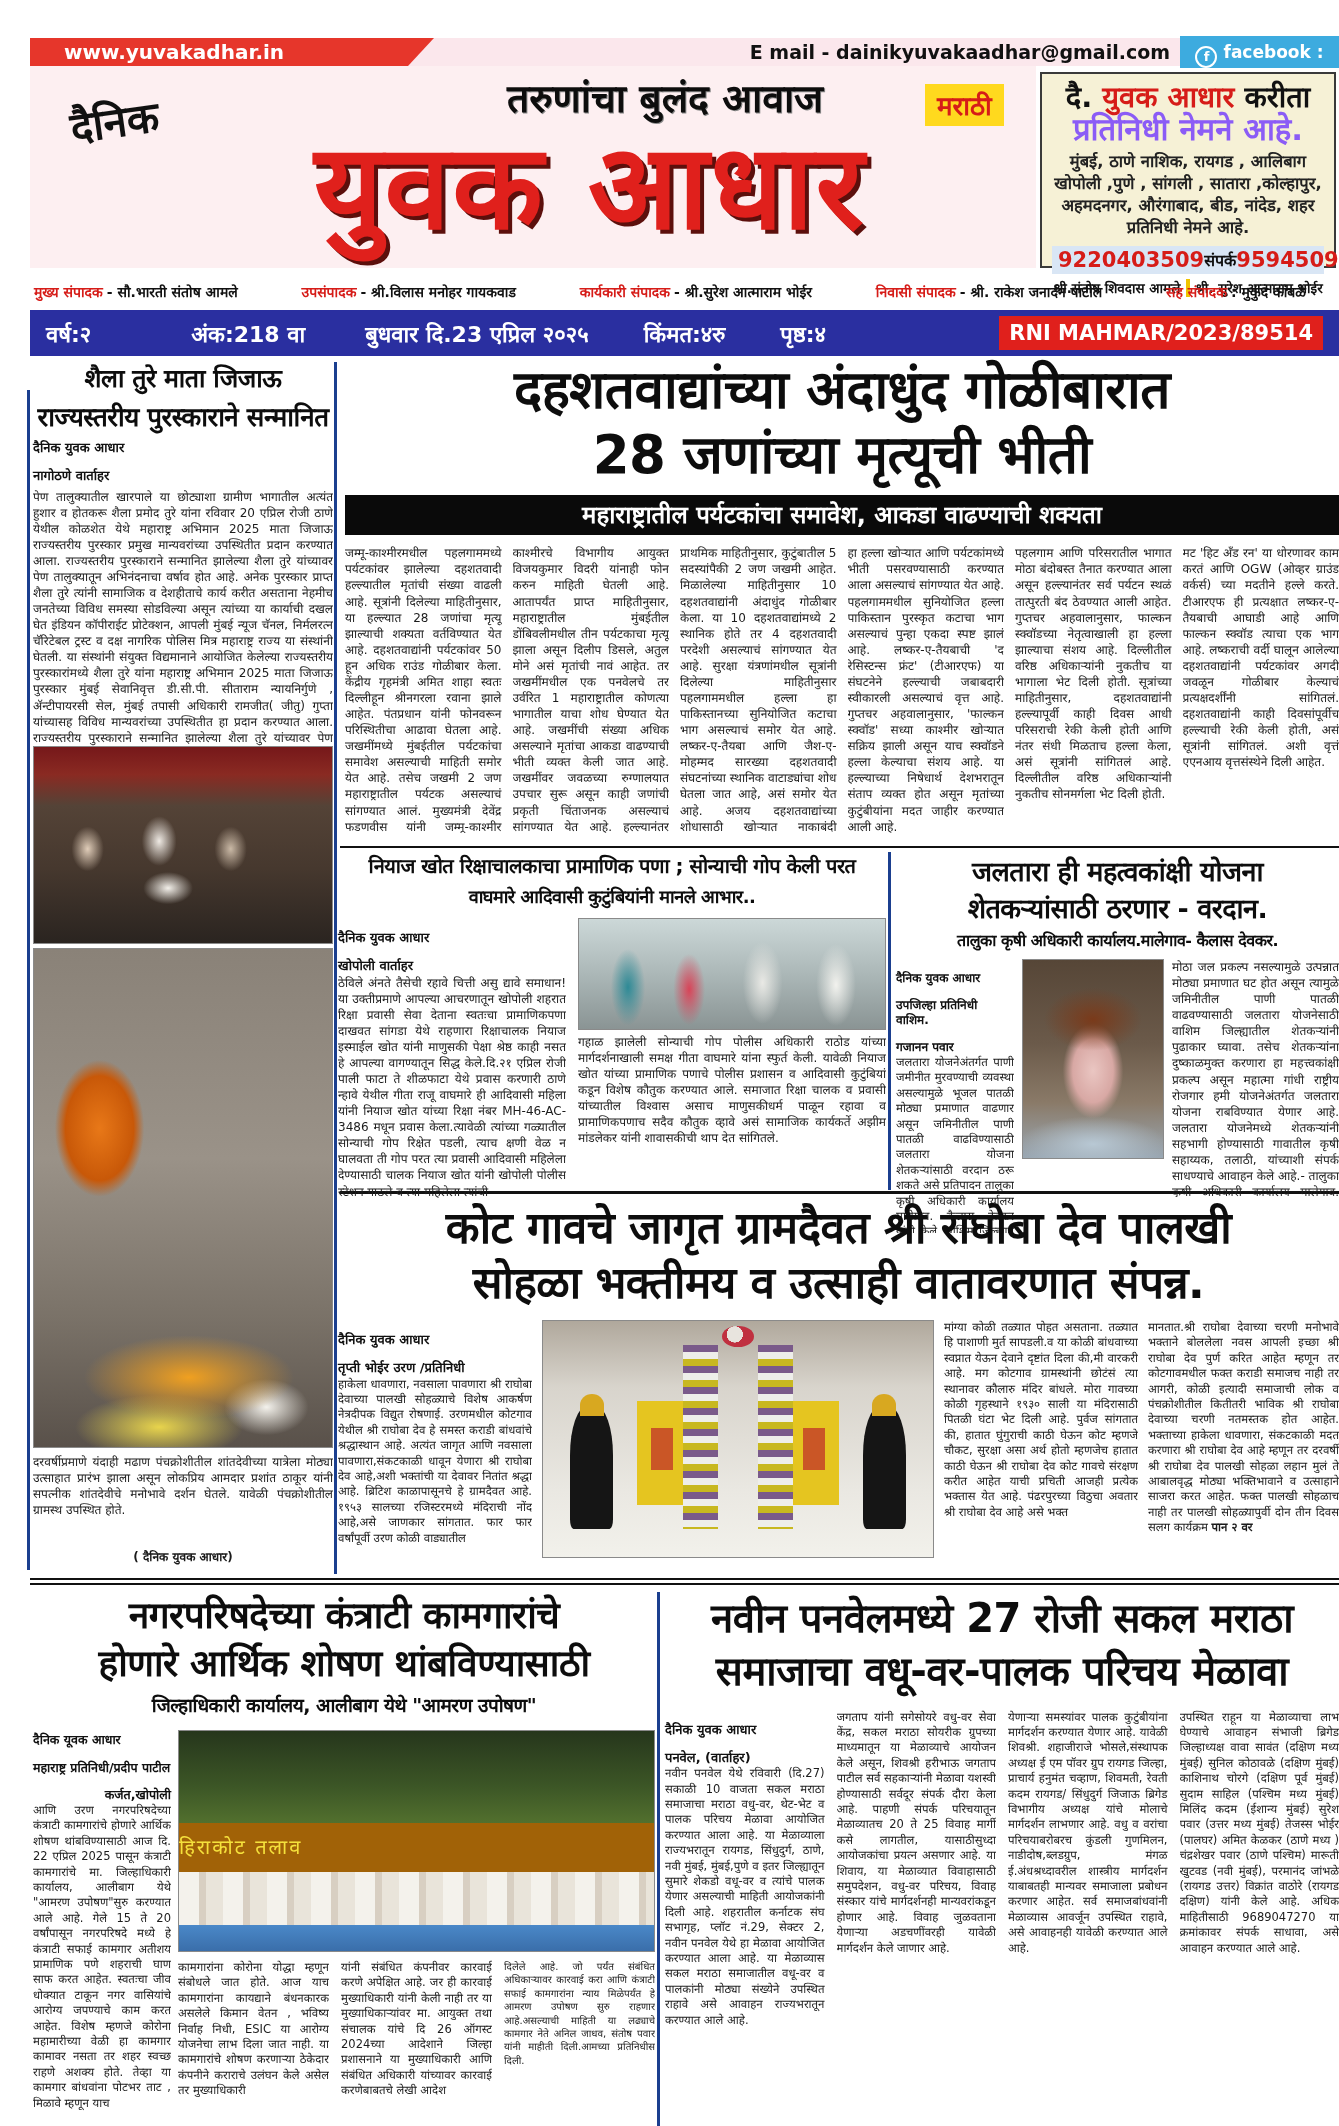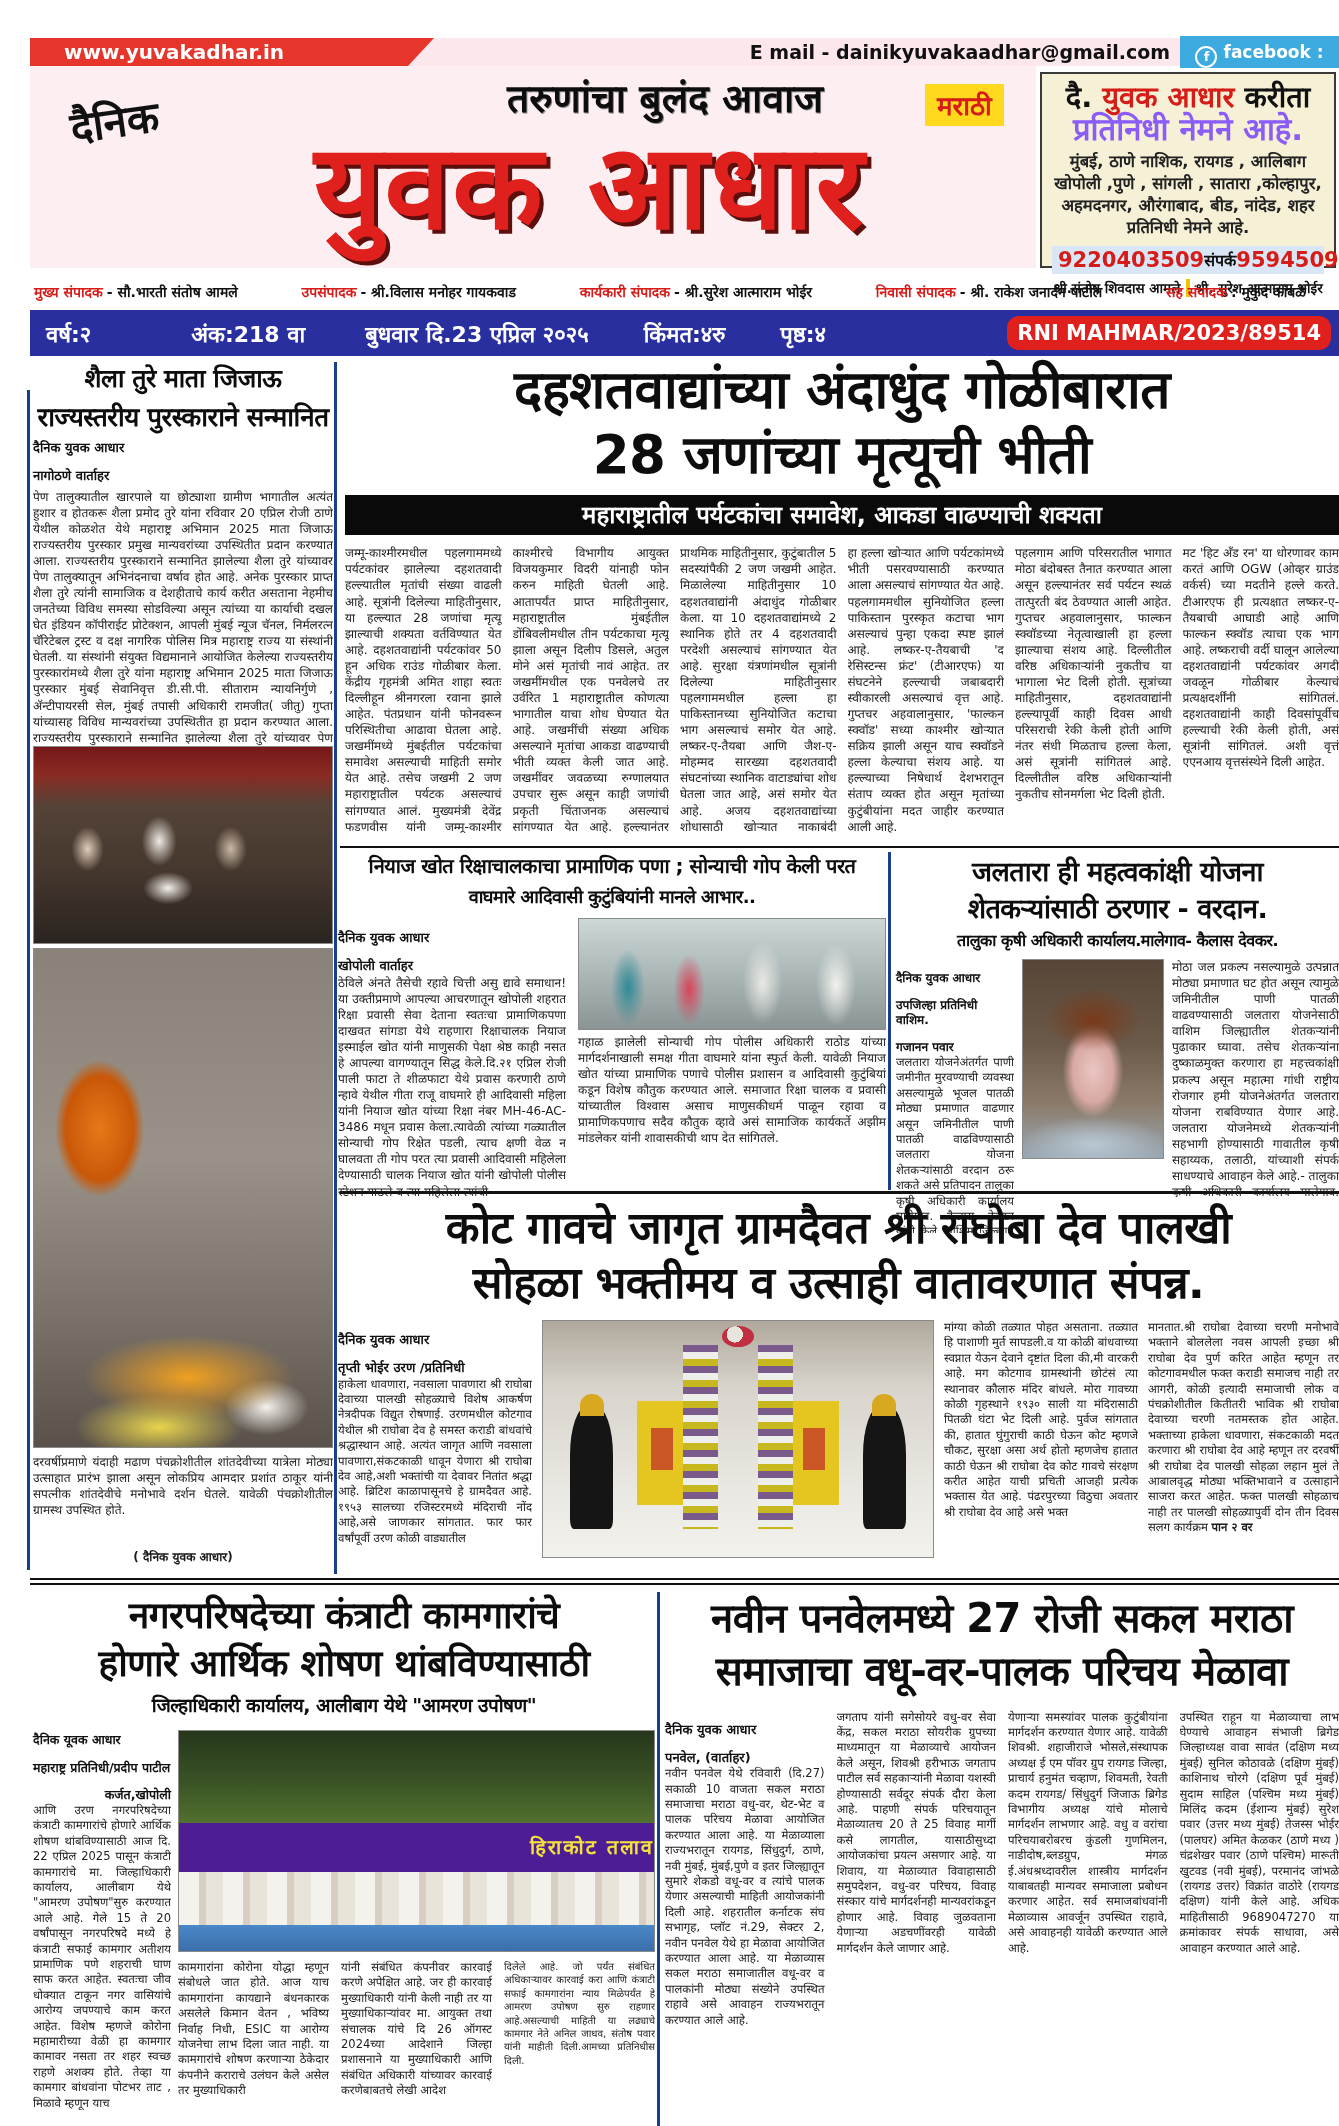--- a/index.html
+++ b/index.html
@@ -79,22 +79,22 @@
   .kp{position:absolute;top:34%;width:13%;height:44%;background:#e5c520;}
   .kp:before{content:"";position:absolute;left:28%;top:26%;width:44%;height:40%;background:#c03028;opacity:.75;}
   .kgar{position:absolute;top:10%;width:9%;height:78%;
         background:repeating-linear-gradient(180deg,#7a5a8a 0 7px,#eeeeea 7px 14px,#c8b820 14px 21px);}
   .kidol{position:absolute;bottom:12%;width:11%;height:52%;background:#151515;border-radius:40% 40% 8% 8%;}
   .kidol:before{content:"";position:absolute;top:-10%;left:22%;width:56%;height:18%;background:#d8a820;border-radius:50% 50% 0 0;}
   .kball{position:absolute;top:2%;left:46%;width:8%;height:9%;border-radius:50%;
          background:radial-gradient(circle at 40% 40%,#e8e4de 0 35%,#c03040 36% 100%);}
   .ph-protest .trees{position:absolute;top:0;left:0;right:0;height:42%;
          background:linear-gradient(180deg,#26361c 0%,#3c5626 60%,#52702e 100%);}
-  .ph-protest .wall{position:absolute;top:42%;left:0;right:0;height:22%;background:#4c1d95;
-         color:#f5e13c;font-weight:700;font-size:20px;text-align:right;line-height:48px;letter-spacing:2px;}
+  .ph-protest .wall{position:absolute;top:42%;left:0;right:0;height:22%;background:#a16207;
+         color:#f5e13c;font-weight:400;font-size:20px;text-align:left;line-height:48px;letter-spacing:2px;}
   .ph-protest .crowd{position:absolute;top:64%;left:0;right:0;height:24%;
          background:repeating-linear-gradient(90deg,#f4f2ec 0 20px,#d8cfc2 20px 27px,#e9e4da 27px 44px);}
   .ph-protest .tarp{position:absolute;top:88%;left:0;right:0;height:12%;
          background:linear-gradient(180deg,#4a88c8,#3a6eaa);}
 </style>
 </head>
 <body>
 
 <div class="page">
 
@@ -140,21 +140,21 @@
     <span><span class="edlabel">निवासी संपादक</span><span class="edvalue">- श्री. राकेश जनार्दन पाटील</span></span>
     <span><span class="edlabel">सह संपादक</span><span class="edvalue">: मुकुंद कांबळे</span></span>
   </div>
 
   <div class="abs issuebar" style="left:30px;top:310px;width:1309px;height:46px;padding-left:16px;box-sizing:border-box;">
     <span style="margin-right:100px;">वर्ष:२</span>
     <span style="margin-right:60px;">अंक:218 वा</span>
     <span style="margin-right:55px;">बुधवार दि.23 एप्रिल २०२५</span>
     <span style="margin-right:55px;">किंमत:४रु</span>
     <span>पृष्ठ:४</span>
-    <span class="rni" style="margin-left:auto;margin-right:8px;border-radius:12px;">RNI MAHMAR/2023/89514</span>
+    <span class="rni" style="margin-left:auto;margin-right:16px;">RNI MAHMAR/2023/89514</span>
   </div>
 
   <div class="abs vrule" style="left:27px;top:390px;height:1180px;"></div>
   <div class="abs vrule" style="left:334px;top:362px;height:1212px;"></div>
   <div class="abs vrule" style="left:888px;top:852px;height:338px;"></div>
   <div class="abs hline" style="left:340px;top:846px;width:999px;height:2px;"></div>
   <div class="abs hline" style="left:340px;top:1191px;width:999px;height:3px;"></div>
   <div class="abs hline" style="left:30px;top:1578px;width:1309px;height:2px;"></div>
   <div class="abs hline" style="left:30px;top:1583px;width:1309px;height:2px;"></div>
   <div class="abs vrule" style="left:657px;top:1592px;height:534px;"></div>

